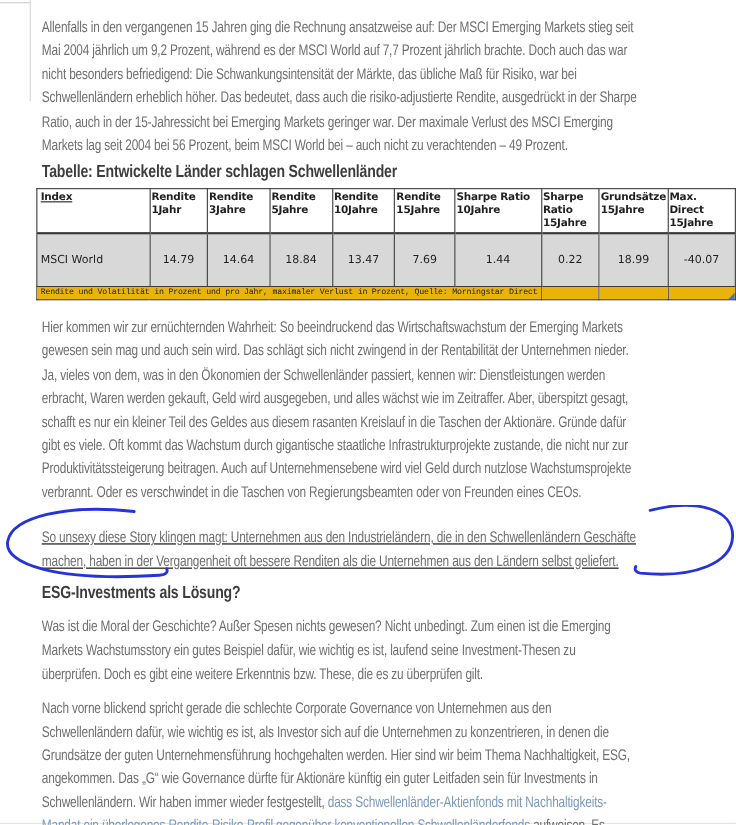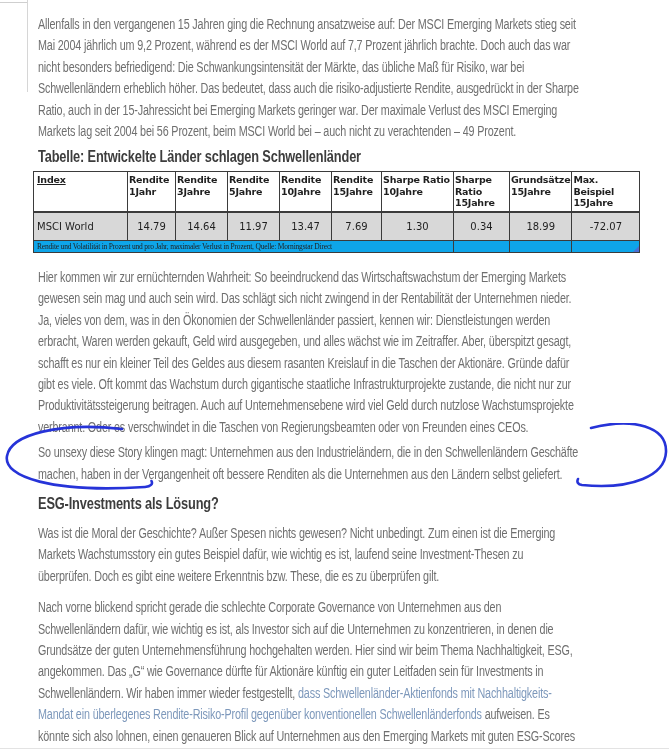--- a/index.html
+++ b/index.html
@@ -18,48 +18,48 @@
   }
   .head{
     margin:0;width:840px;
     font-size:16px;line-height:18px;font-weight:bold;color:#3d3d3d;
     letter-spacing:-0.2px;white-space:pre-line;
     transform:scaleX(0.80);transform-origin:0 0;
   }
   .mt-h{margin-top:6px;}
   .mt-table{margin-top:5px;}
   .mt-p2{margin-top:14px;}
-  .mt-circ{margin-top:4px;}
+  .mt-circ{margin-top:20px;text-decoration:underline;}
   .mt-esg{margin-top:10px;}
   .mt-p3{margin-top:10px;}
   .mt-p4{margin-top:10px;}
   .link{color:#7d98bb;text-decoration:none;cursor:pointer;}
 
   
   table.data{
     border-collapse:collapse;margin-left:-5px;
     font-family:"DejaVu Sans", sans-serif;color:#1f1f1f;
     table-layout:fixed;
   }
   table.data th, table.data td{border:1px solid #3b3b3b;overflow:hidden;}
   table.data th{
     font-size:9.5px;line-height:11.5px;letter-spacing:-0.2px;
     font-weight:bold;text-align:left;vertical-align:top;
     padding:2px 1px;white-space:pre-line;background:#ffffff;
     border-bottom-width:2px;
   }
   table.data th.col-index{text-align:left;padding-left:3px;text-decoration:underline;}
   table.data td{
-    font-size:10px;line-height:13px;text-align:center;padding:7px 2px;
+    font-size:10px;line-height:13px;text-align:center;padding:17px 2px;
   }
   table.data td.idx{text-align:left;padding-left:3px;white-space:nowrap;}
   tr.shade td{background:#d8d8d8;}
   tr.plain td{background:#ffffff;}
   tr.foot td{
-    background:#0ea5e9;font-family:Liberation Serif, serif;
+    background:#eab308;font-family:Liberation Mono, monospace;
     font-size:7.5px;line-height:9px;letter-spacing:-0.2px;
     text-align:left;padding:1px 3px;white-space:nowrap;position:relative;
   }
   .tri{
     position:absolute;right:0;bottom:0;width:0;height:0;
     border-left:6px solid transparent;border-bottom:6px solid #4a6fd4;
   }
   
   .circwrap{position:relative;}
   .ink{position:absolute;left:-38px;top:-19px;pointer-events:none;}
@@ -112,34 +112,34 @@
 10Jahre</th>
       <th>Rendite
 15Jahre</th>
       <th>Sharpe Ratio
 10Jahre</th>
       <th>Sharpe
 Ratio
 15Jahre</th>
       <th>Grundsätze
 15Jahre</th>
-      <th>Max. Beispiel
+      <th>Max. Direct
 15Jahre</th>
     </tr>
     <tr class="shade">
       <td class="idx">MSCI World</td>
       <td>14.79</td>
       <td>14.64</td>
-      <td>11.97</td>
+      <td>18.84</td>
       <td>13.47</td>
       <td>7.69</td>
-      <td>1.30</td>
-      <td>0.34</td>
+      <td>1.44</td>
+      <td>0.22</td>
       <td>18.99</td>
-      <td>-72.07</td>
+      <td>-40.07</td>
     </tr>
     <tr class="foot">
       <td colspan="7">Rendite und Volatilität in Prozent und pro Jahr, maximaler Verlust in Prozent, Quelle: Morningstar Direct</td>
       <td></td>
       <td></td>
       <td>
         <span class="tri"></span>
       </td>
     </tr>
   </tbody>

